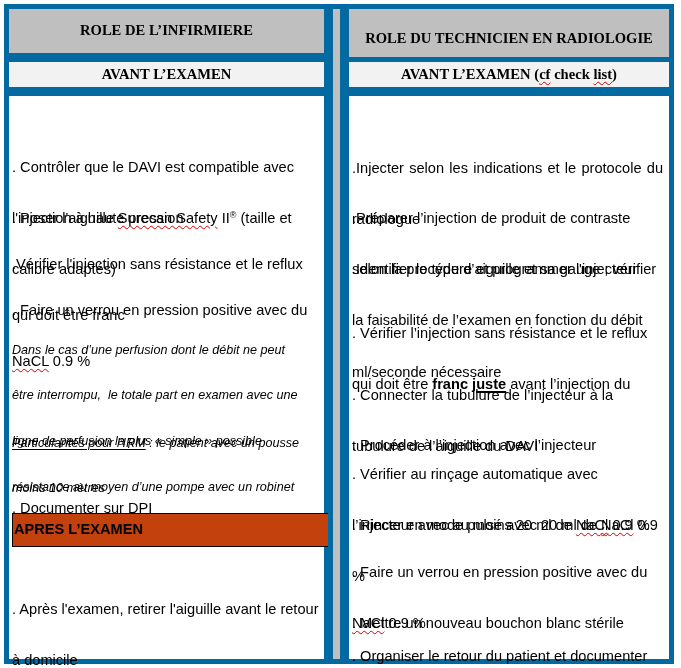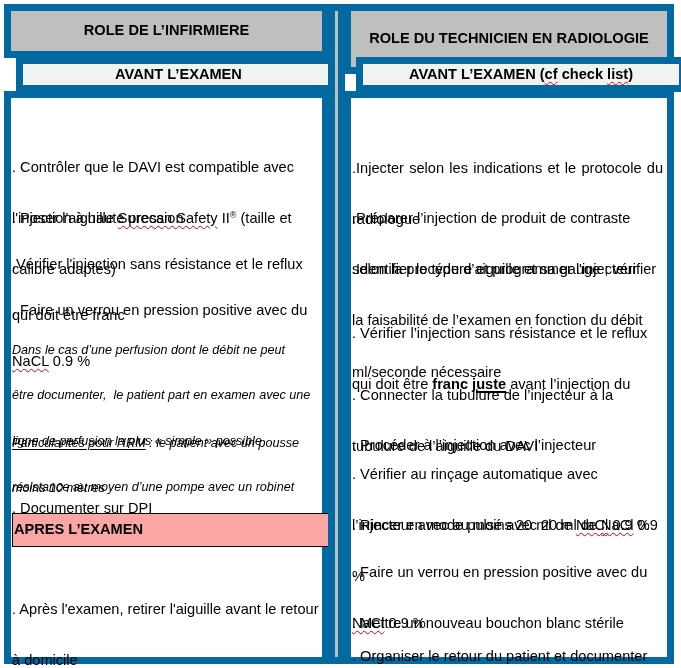--- a/index.html
+++ b/index.html
@@ -8,61 +8,61 @@
       width: 681px;
       height: 668px;
       overflow: hidden;
       background: #ffffff;
       color: #000000;
       font-family: "Liberation Sans", sans-serif;
     }
     .cell {
       position: absolute;
       box-sizing: border-box;
-      border: 7px solid #0369a1;
+      border: 5px solid #0369a1;
+      font-family: Liberation Serif, serif;
     }
     .hdr {
       background: #bfbfbf;
       display: flex;
       align-items: center;
       justify-content: center;
       font-weight: bold;
       font-size: 14.6px;
       padding-bottom: 2px;
     }
     .sub {
       background: #f2f2f2;
       display: flex;
       align-items: center;
       justify-content: center;
       font-weight: bold;
       font-size: 14.6px;
       padding-bottom: 1px;
-      margin-left: 12px;
     }
     .body-cell { background: #ffffff; }
     .divider {
       background: #bfbfbf;
       z-index: 5;
     }
     #nurse-header { left: 4px; top: 4px; width: 325px; height: 54px; }
     #tech-header  { left: 344px; top: 4px; width: 330px; height: 70px; }
     #nurse-sub    { left: 4px; top: 57px; width: 325px; height: 35px; }
     #tech-sub     { left: 344px; top: 57px; width: 330px; height: 35px; }
     #nurse-body   { left: 4px; top: 91px; width: 325px; height: 573px; }
     #tech-body    { left: 344px; top: 91px; width: 330px; height: 573px; }
     #col-divider  { left: 328px; top: 4px; width: 17px; height: 660px; }
 
     .after-box {
       position: absolute;
       box-sizing: border-box;
       left: 12px; top: 513px;
       width: 317px; height: 34px;
       border: 1px solid #000000;
-      background: #fca5a5;
+      background: #c2410c;
       font-weight: bold;
       font-size: 14.6px;
       display: flex;
       align-items: center;
       padding-left: 1px;
       padding-bottom: 2px;
       z-index: 3;
     }
 
     .p {
@@ -134,21 +134,21 @@
     <span class="line">qui doit être franc</span>
   </div>
 
   <div class="p" style="left:12px;top:267px">
     <span class="line">. Faire un verrou en pression positive avec du</span>
     <span class="line"><span class="spell">NaCL</span><span> 0.9 %</span></span>
   </div>
 
   <div class="p note" style="left:12px;top:312px">
     <span class="line">Dans le cas d’une perfusion dont le débit ne peut</span>
-    <span class="line">être documenter,  le patient part en examen avec une</span>
+    <span class="line">être interrompu,  le totale part en examen avec une</span>
     <span class="line">ligne de perfusion la plus « simple » possible</span>
     <span class="line">résistance au moyen d’une pompe avec un robinet</span>
     <span class="line">à 3 voies au bout de la tubulure de l’aiguille.</span>
   </div>
 
   <div class="p note" style="left:12px;top:405px">
     <span class="line"><span class="iu">Particularités pour l’IRM</span><span> : le patient avec un pousse</span></span>
     <span class="line">moins 10 mètres</span>
   </div>
 

